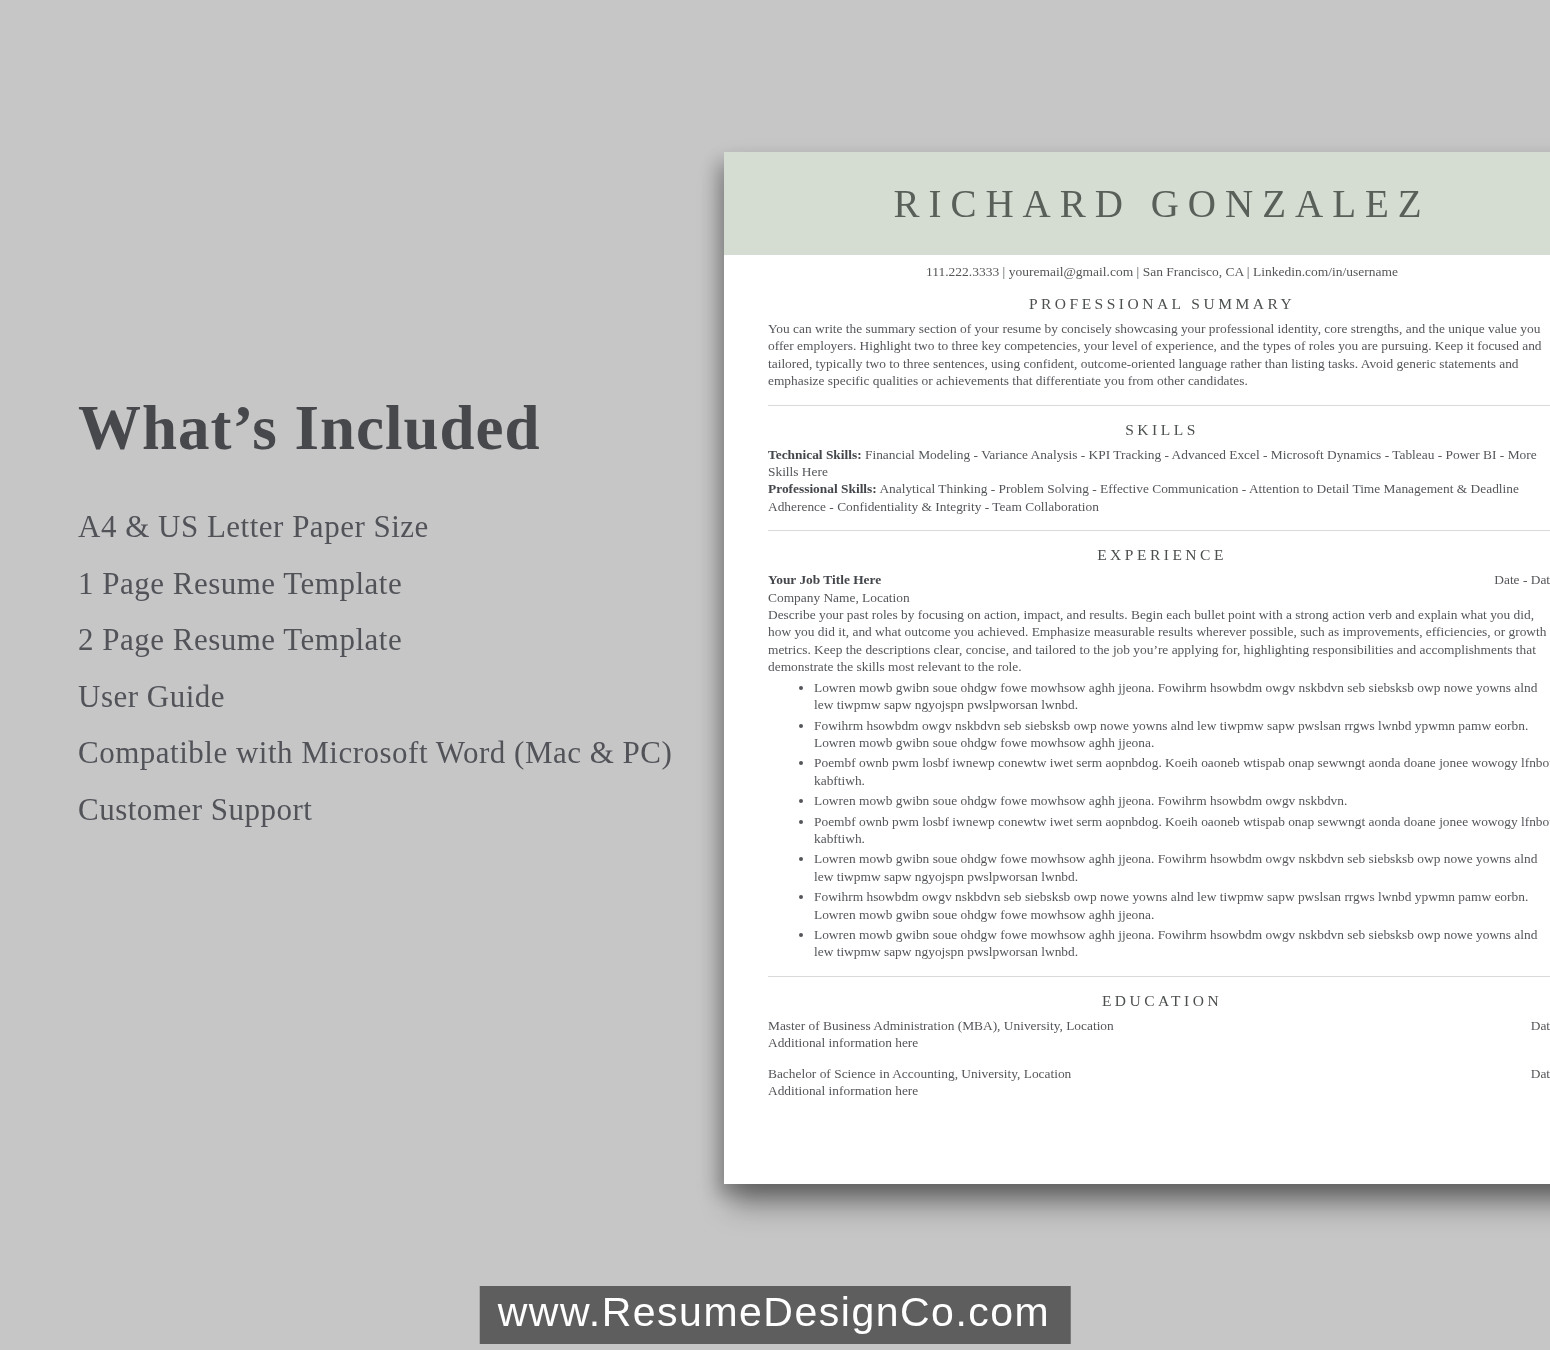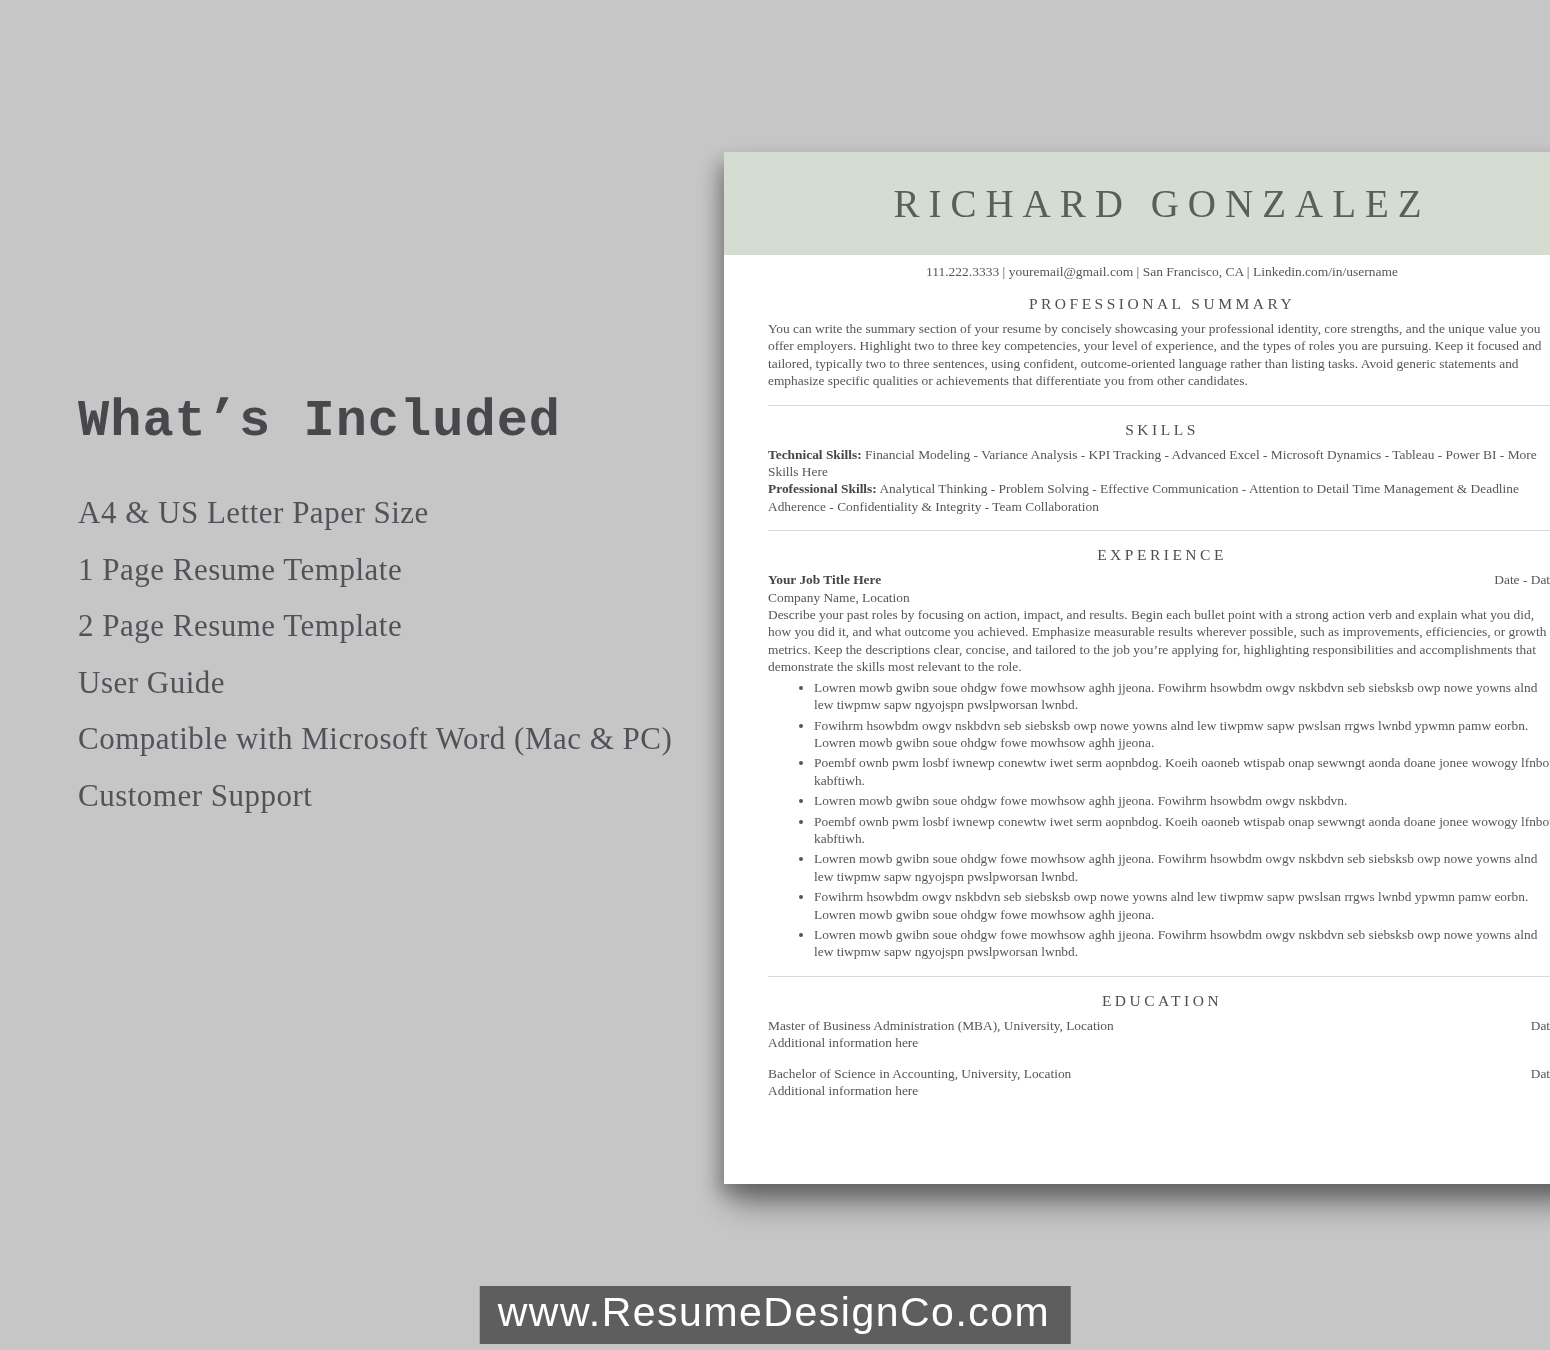--- a/index.html
+++ b/index.html
@@ -10,23 +10,23 @@
     position:relative;
     overflow:hidden;
   }
 
   
   .left-panel{
     position:absolute;left:78px;top:392px;width:670px;
   }
   .left-panel h1{
     margin:0 0 34px 0;
-    font-family:Liberation Mono, monospace;
+    font-family:Liberation Serif, serif;
     font-weight:600;
-    font-size:52px;
+    font-size:63px;
     letter-spacing:1px;
     color:#47484c;
   }
   .included-list{
     list-style:none;margin:0;padding:0;
   }
   .included-list li{
     font-size:31px;
     line-height:56.5px;
     color:#515359;

